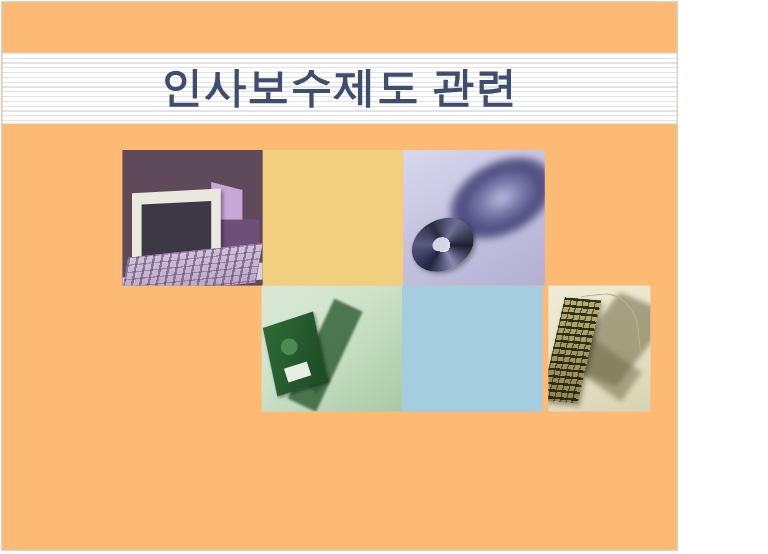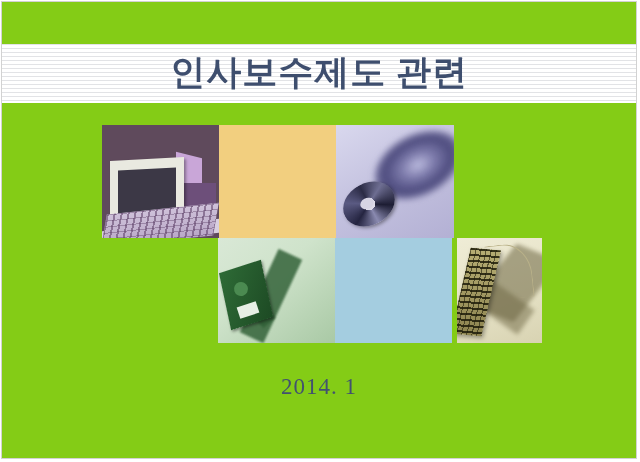--- a/index.html
+++ b/index.html
@@ -9,24 +9,24 @@
   }
   body {
     width: 640px;
     height: 462px;
     overflow: hidden;
     font-family: "Liberation Serif", serif;
   }
 
   .slide {
     position: relative;
-    width: 636px;
+    width: 564px;
     height: 458px;
     margin: 1px;
-    background: #84cc16;
+    background: #fdba74;
     border: 1px solid #d2d2d2;
     box-sizing: border-box;
     overflow: hidden;
   }
 
   
   .title-band {
     position: absolute;
     left: 0;
     top: 42px;
@@ -300,16 +300,15 @@
     <div class="cell cell-kbd">
       <div class="kbd-shadow"></div>
       <div class="kbd-shadow2"></div>
       <div class="kbd-cord"></div>
       <div class="kbd-body"></div>
     </div>
 
   </div>
 
   <div class="footer">
-    <div class="footer-line">2014. 1</div>
   </div>
 
 </div>
 
 </body></html>

